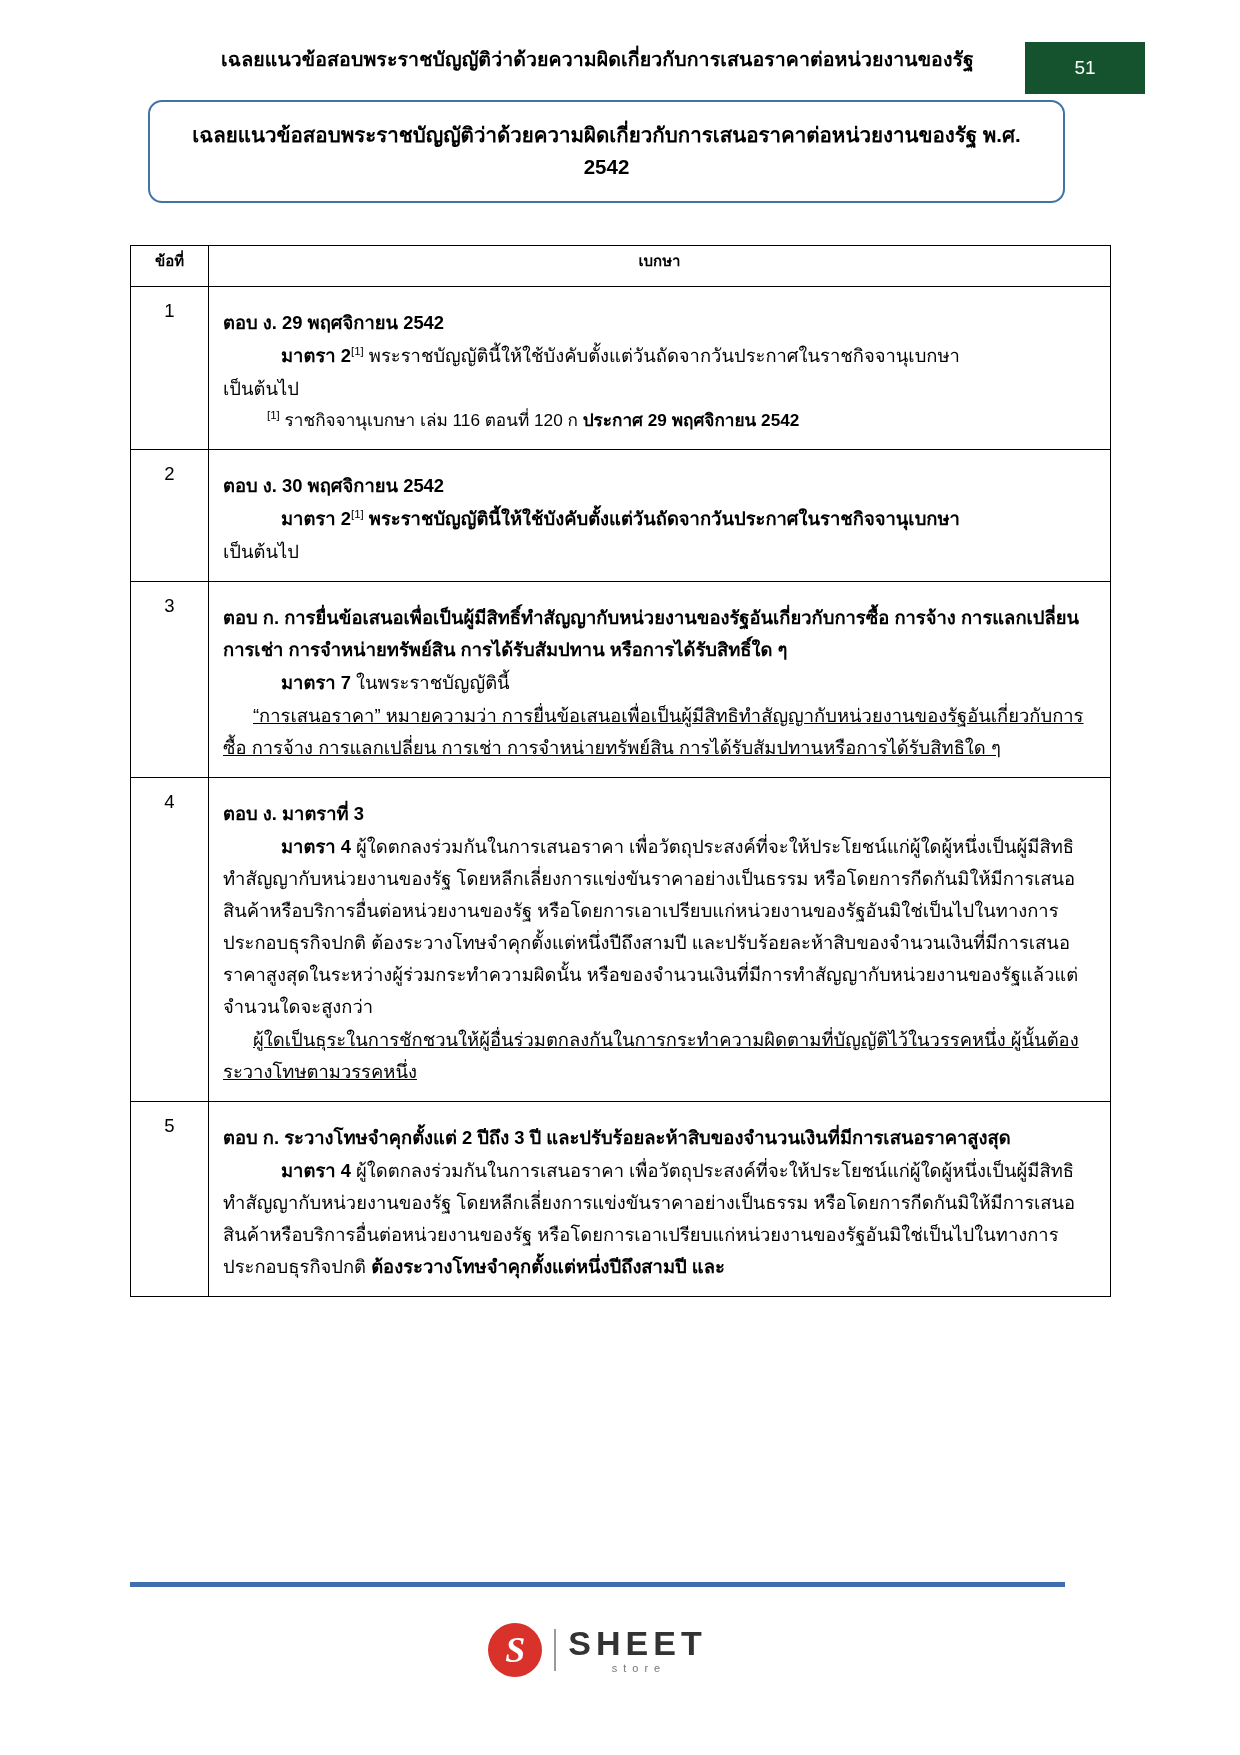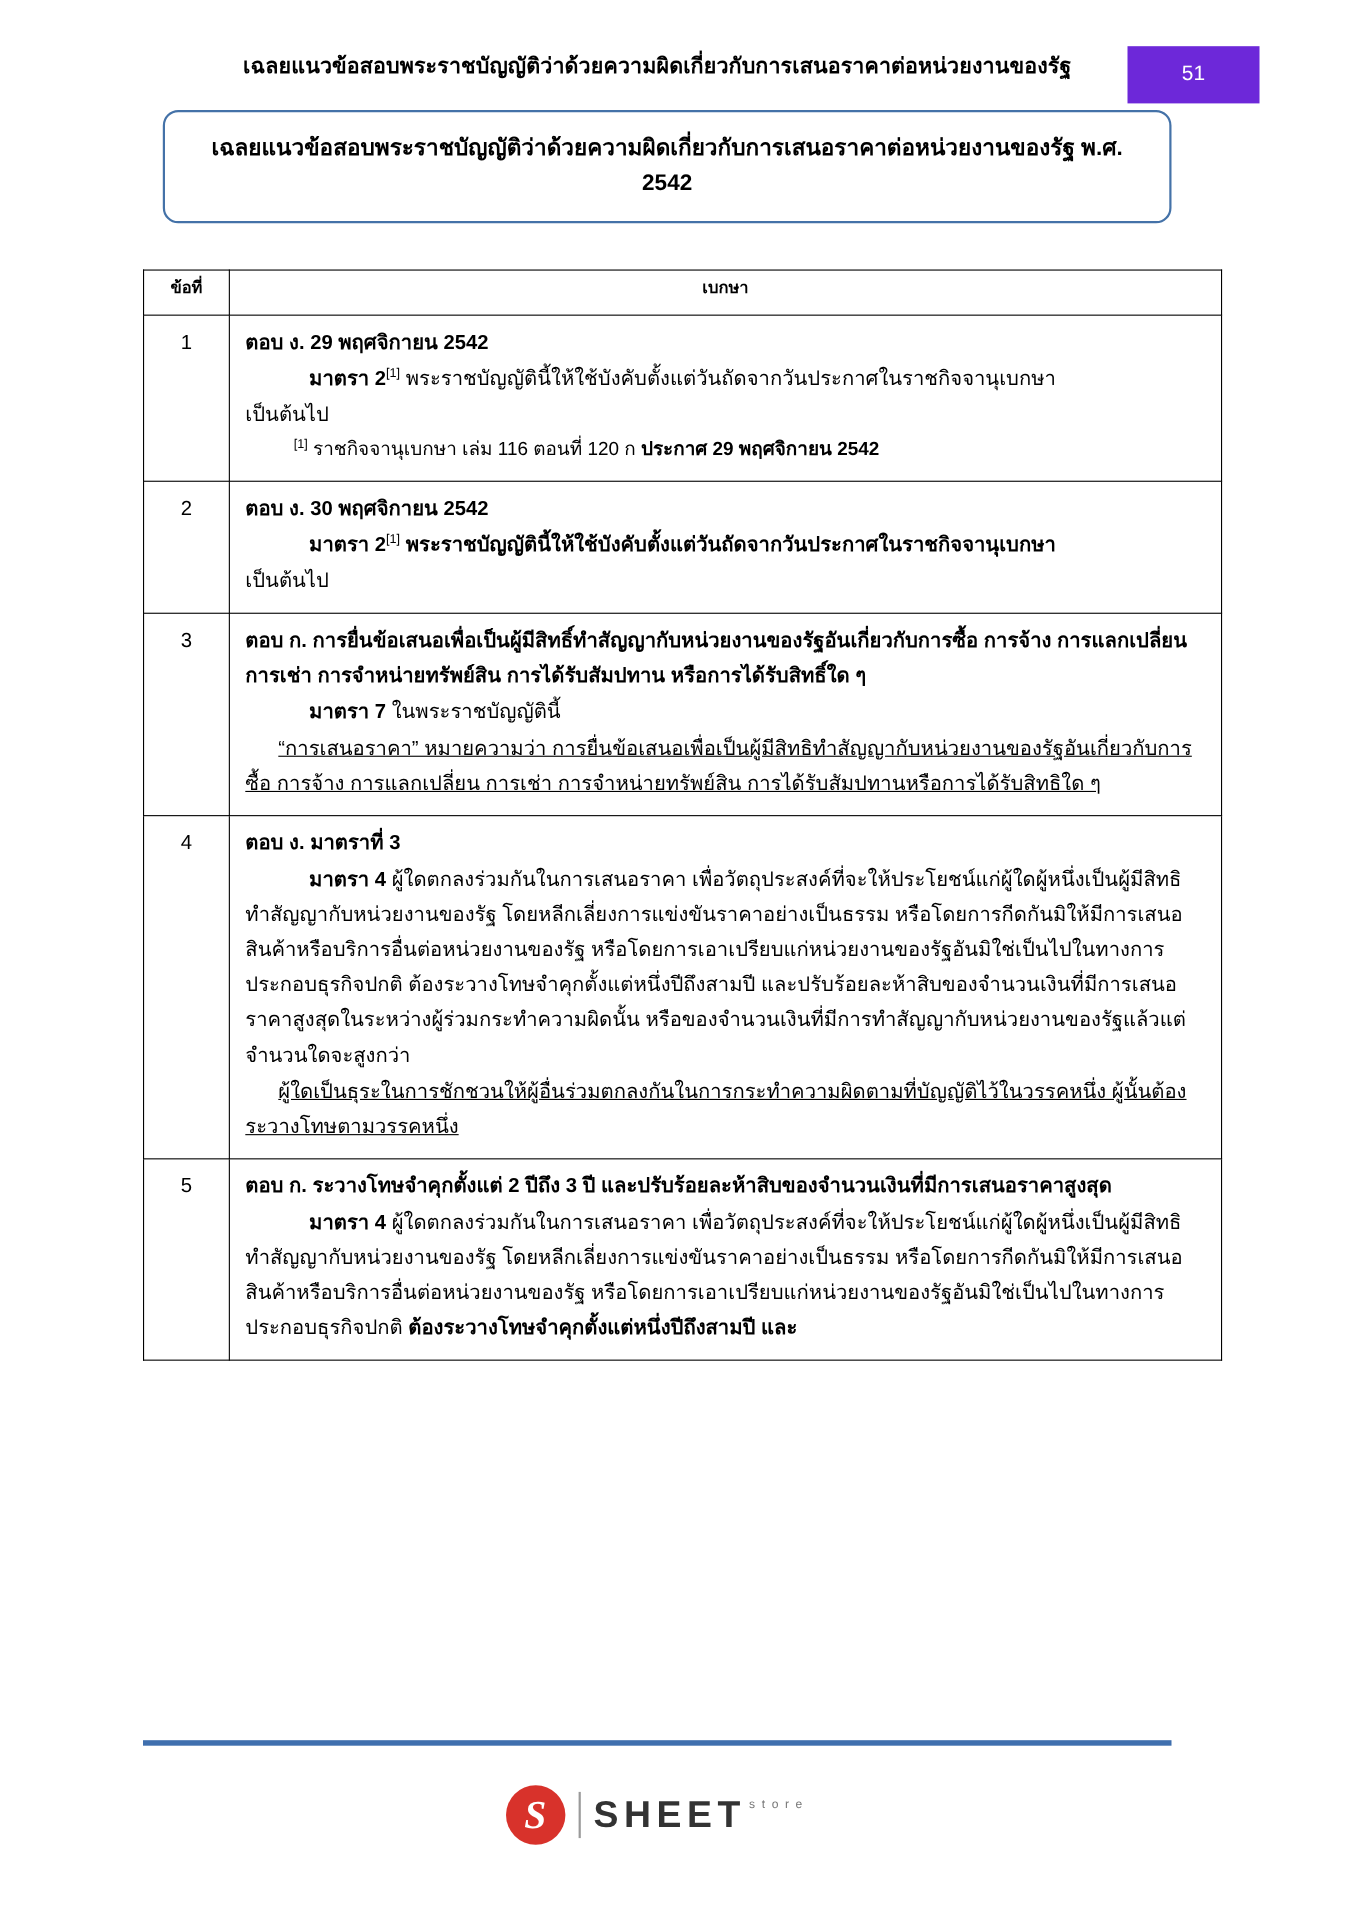--- a/index.html
+++ b/index.html
@@ -39,21 +39,21 @@
     font-weight: 600;
     letter-spacing: 0.1px;
     color: #000;
   }
   .page-number-box {
     position: absolute;
     right: 50px;
     top: 42px;
     width: 120px;
     height: 52px;
-    background: #6d28d9;
+    background: #14532d;
     color: #ffffff;
     display: flex;
     align-items: center;
     justify-content: center;
     font-size: 19px;
   }
 
   
   .title-box {
     margin: 36px 130px 0 148px;
@@ -87,21 +87,21 @@
   col.c-no { width: 78px; }
   col.c-ans { width: 902px; }
 
   td.no {
     text-align: center;
     font-size: 18.5px;
     padding: 13px 4px 10px 4px;
     font-weight: 400;
   }
   td.ans {
-    padding: 8px 16px 12px 14px;
+    padding: 20px 16px 12px 14px;
     font-size: 18.4px;
     line-height: 1.74;
   }
   td.ans p {
     margin: 0 0 1px 0;
   }
   .b { font-weight: 700; }
   .indent { text-indent: 58px; }
   .indent-sm { text-indent: 44px; }
   .indent-xs { text-indent: 30px; text-decoration: underline; }
@@ -147,21 +147,21 @@
     font-style: italic;
     font-weight: 700;
   }
   .logo-divider {
     width: 2px;
     height: 42px;
     background: #9a9a9a;
   }
   .logo-text {
     display: flex;
-    flex-direction: row;
+    flex-direction: column;
     line-height: 1;
   }
   .logo-main {
     font-size: 34px;
     font-weight: 700;
     letter-spacing: 5px;
     color: #333333;
   }
   .logo-sub {
     font-size: 11px;

